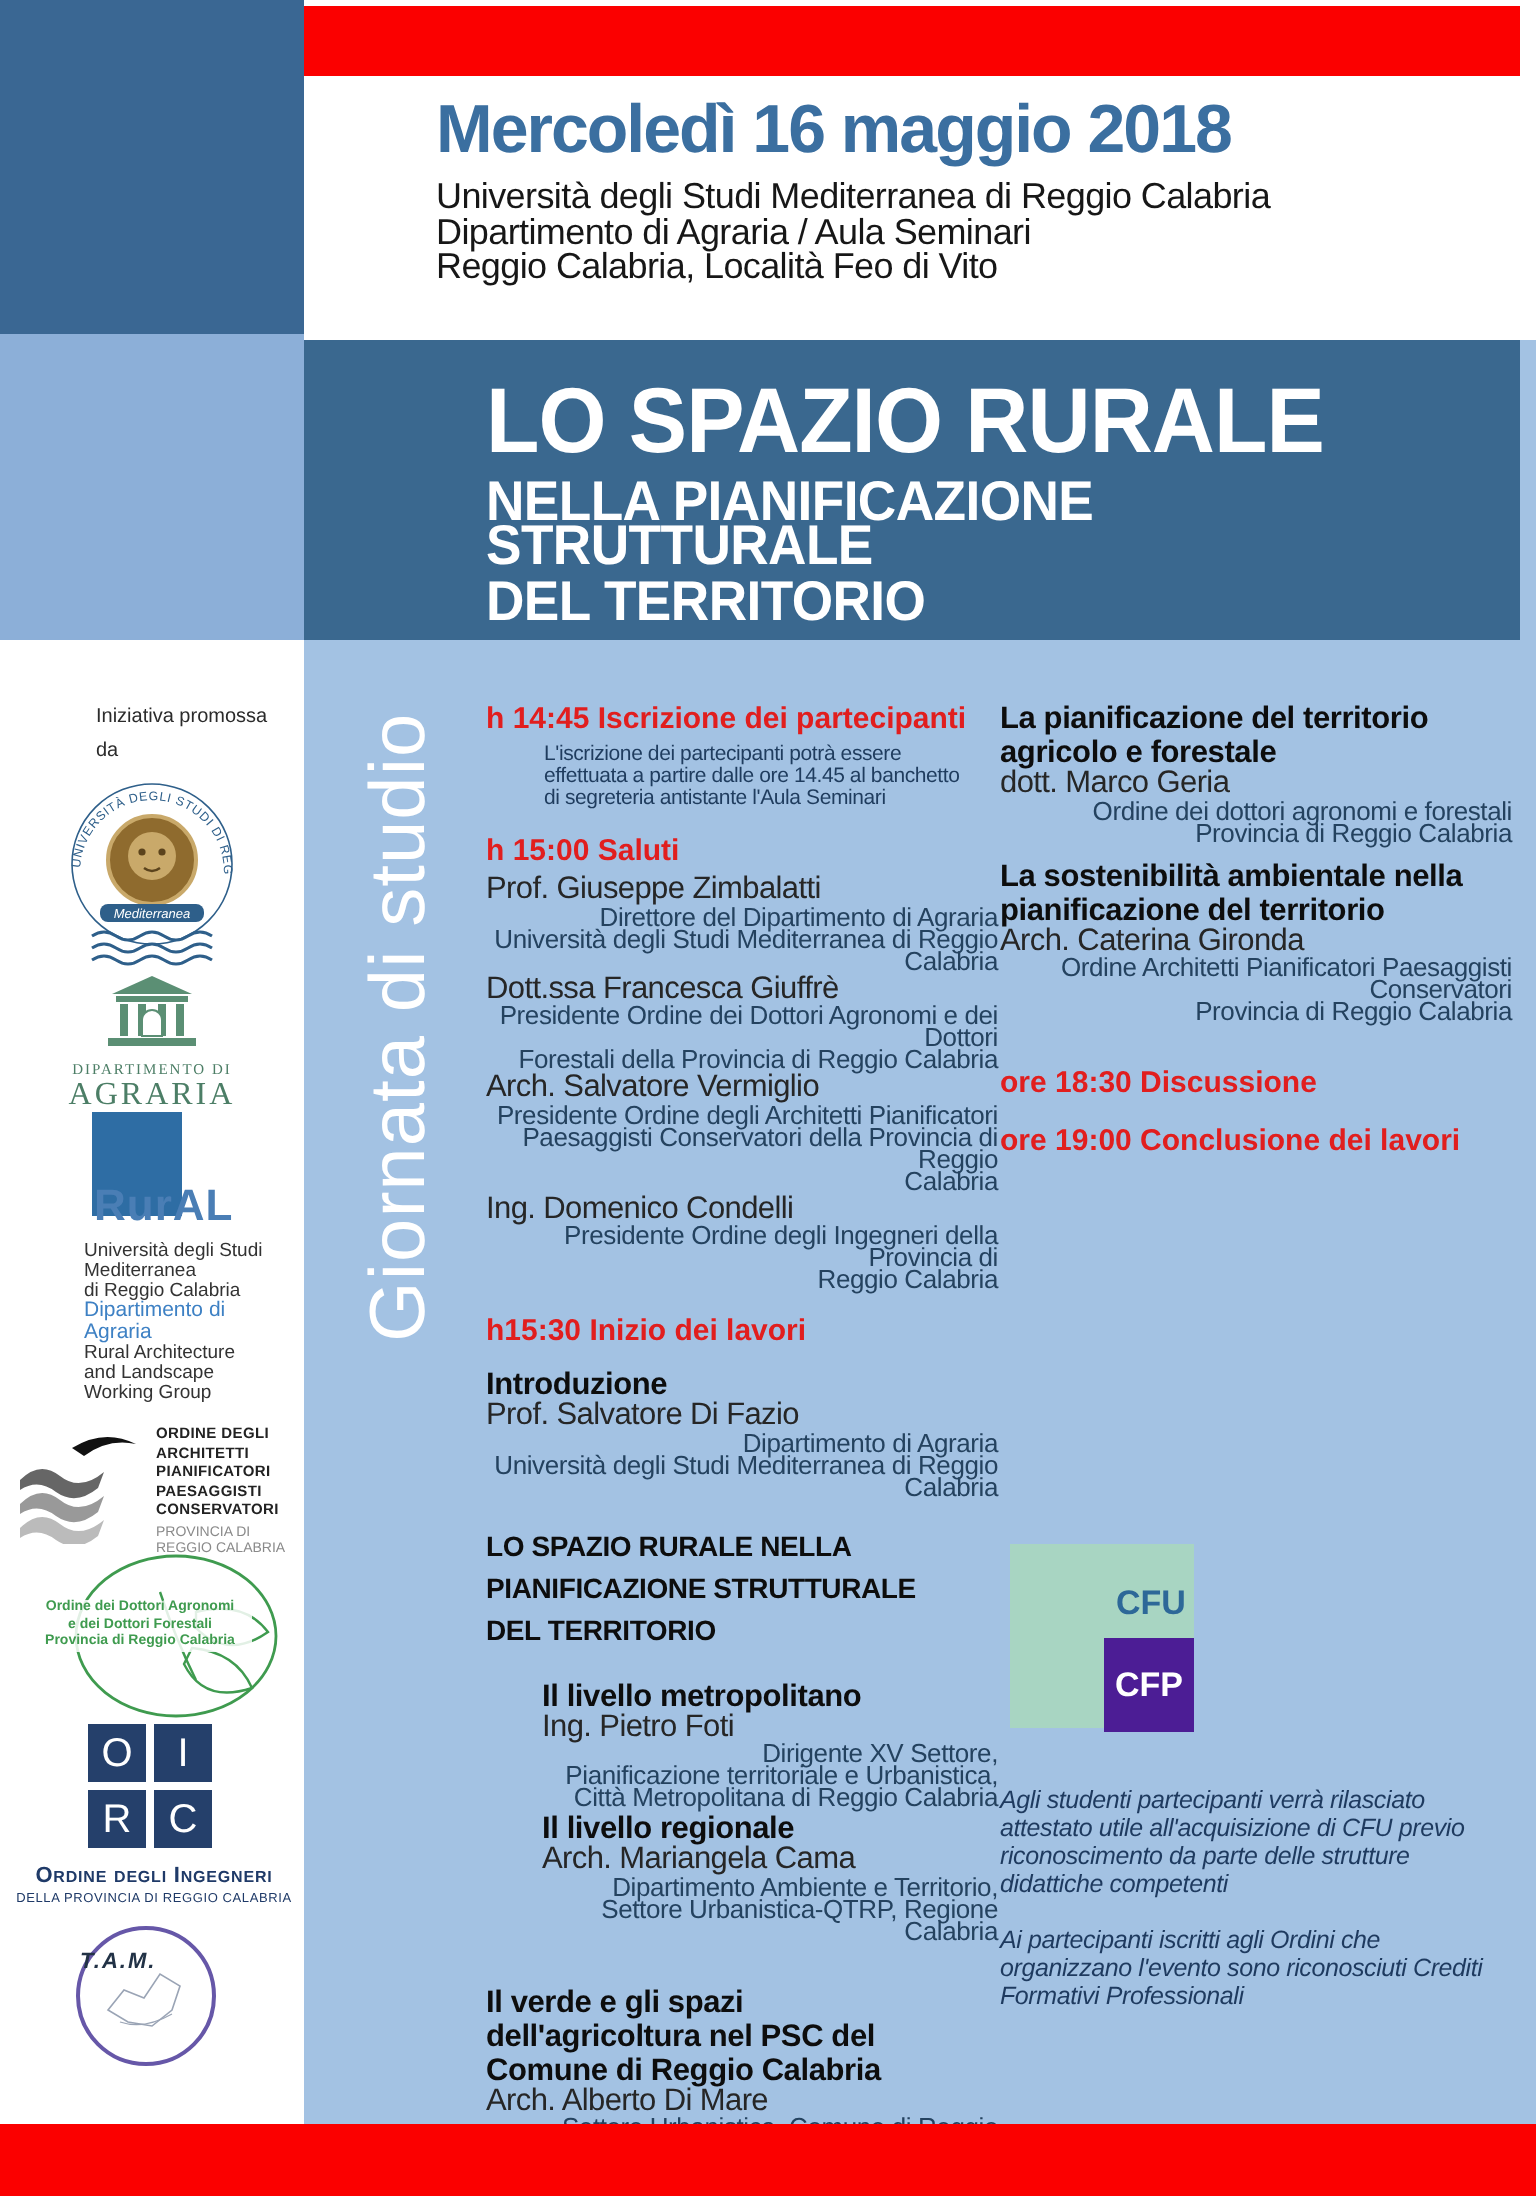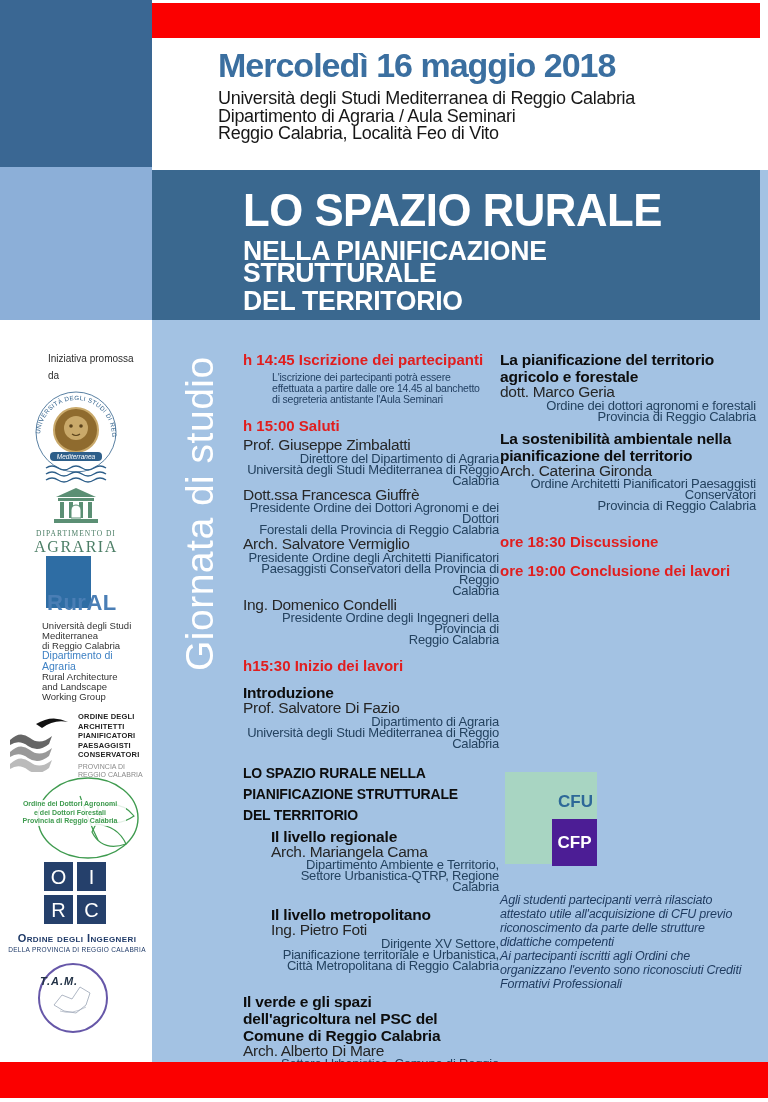--- a/index.html
+++ b/index.html
@@ -50,21 +50,21 @@
   .cfu-badge{left:505px;top:772px;width:100px;height:96px;}
   .cfu-mint{position:absolute;left:0;top:0;width:92px;height:92px;background:#A8D5C2;}
   .cfu-label{position:absolute;left:53px;top:20px;color:#2D6898;font-size:17px;font-weight:bold;}
   .cfp-square{position:absolute;left:47px;top:47px;width:45px;height:47px;background:#4c1d95;
               display:flex;align-items:center;justify-content:center;color:#fff;font-size:17px;
               font-weight:bold;}
 
   
   .notes{left:500px;top:893px;width:258px;color:#1E3A5F;font-style:italic;font-size:12.5px;
          line-height:14px;letter-spacing:-0.2px;}
-  .notes .note + .note{font-style:italic;}
+  .notes .note + .note{margin-top:14px;font-style:italic;}
 
   
   .promoter{left:24px;top:350px;width:92px;color:#2B2B2B;font-size:10px;line-height:17px;margin-left:24px;}
   .seal{left:30px;top:390px;width:92px;height:96px;}
   .agraria{left:28px;top:488px;width:96px;text-align:center;}
   .agraria-line1{color:#4C7E66;font-size:7.5px;letter-spacing:1px;font-family:"Liberation Serif",serif;margin-top:1px;}
   .agraria-line2{color:#4C7E66;font-size:16px;letter-spacing:1.5px;font-family:"Liberation Serif",serif;}
   .rural-square{left:46px;top:556px;width:45px;height:52px;background:#2E6DA4;}
   .rural-word{left:47px;top:590px;color:#4A7EB5;font-size:22px;font-weight:bold;letter-spacing:0.5px;}
   .rural-affil{left:42px;top:621px;width:100px;font-size:9.5px;line-height:9.8px;}
@@ -156,31 +156,31 @@
 
     <div class="bold-title mt10">Introduzione</div>
     <div class="sp-name">Prof. Salvatore Di Fazio</div>
     <div class="sp-role">Dipartimento di Agraria</div>
     <div class="sp-role">Università degli Studi Mediterranea di Reggio Calabria</div>
 
     <div class="session-title mt14">LO SPAZIO RURALE NELLA PIANIFICAZIONE STRUTTURALE DEL TERRITORIO</div>
 
     <div class="indent">
       <div>
-        <div class="bold-title" style="margin-top:2px">Il livello regionale</div>
-        <div class="sp-name">Arch. Mariangela Cama</div>
-        <div class="sp-role">Dipartimento Ambiente e Territorio,</div>
-        <div class="sp-role">Settore Urbanistica-QTRP, Regione Calabria</div>
-      </div>
-      <div>
         <div class="bold-title mt14">Il livello metropolitano</div>
         <div class="sp-name">Ing. Pietro Foti</div>
         <div class="sp-role">Dirigente XV Settore,</div>
         <div class="sp-role">Pianificazione territoriale e Urbanistica,</div>
         <div class="sp-role">Città Metropolitana di Reggio Calabria</div>
+      </div>
+      <div>
+        <div class="bold-title" style="margin-top:2px">Il livello regionale</div>
+        <div class="sp-name">Arch. Mariangela Cama</div>
+        <div class="sp-role">Dipartimento Ambiente e Territorio,</div>
+        <div class="sp-role">Settore Urbanistica-QTRP, Regione Calabria</div>
       </div>
     </div>
 
     <div>
       <div class="bold-title mt22" style="width:238px">Il verde e gli spazi dell'agricoltura nel PSC del Comune di Reggio Calabria</div>
       <div class="sp-name">Arch. Alberto Di Mare</div>
       <div class="sp-role">Settore Urbanistica, Comune di Reggio Calabria</div>
     </div>
   </div>
 

